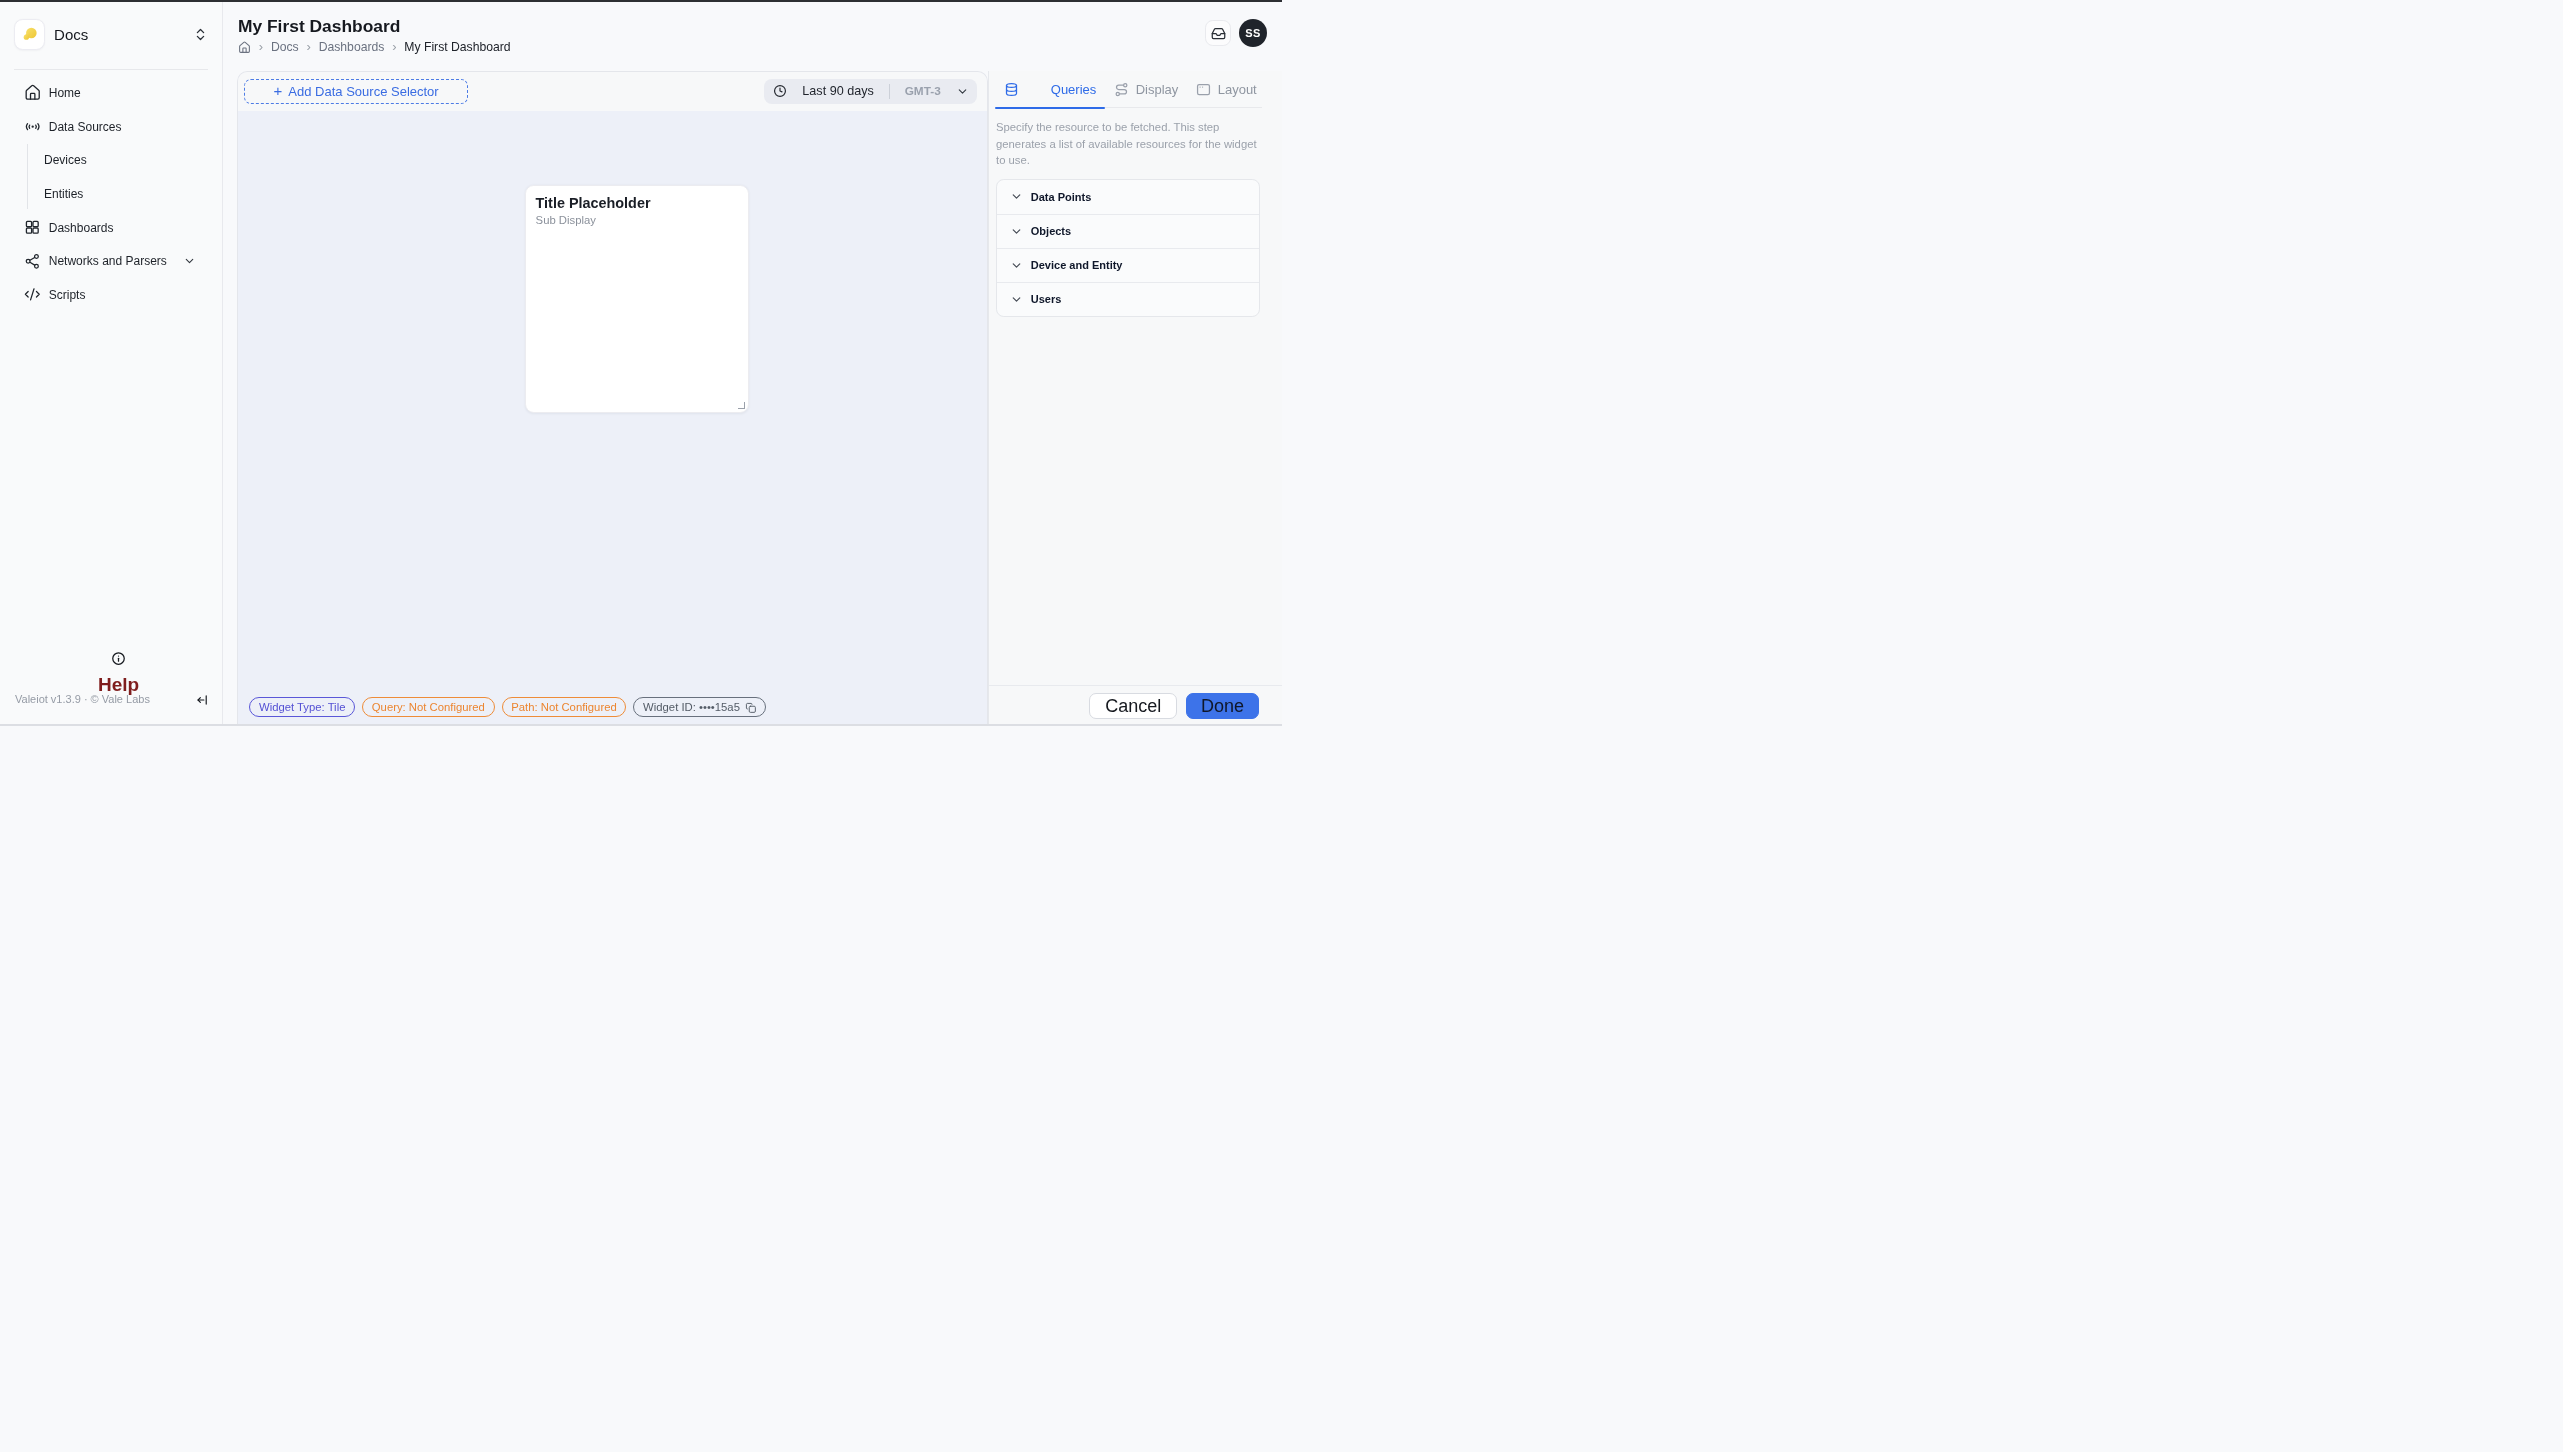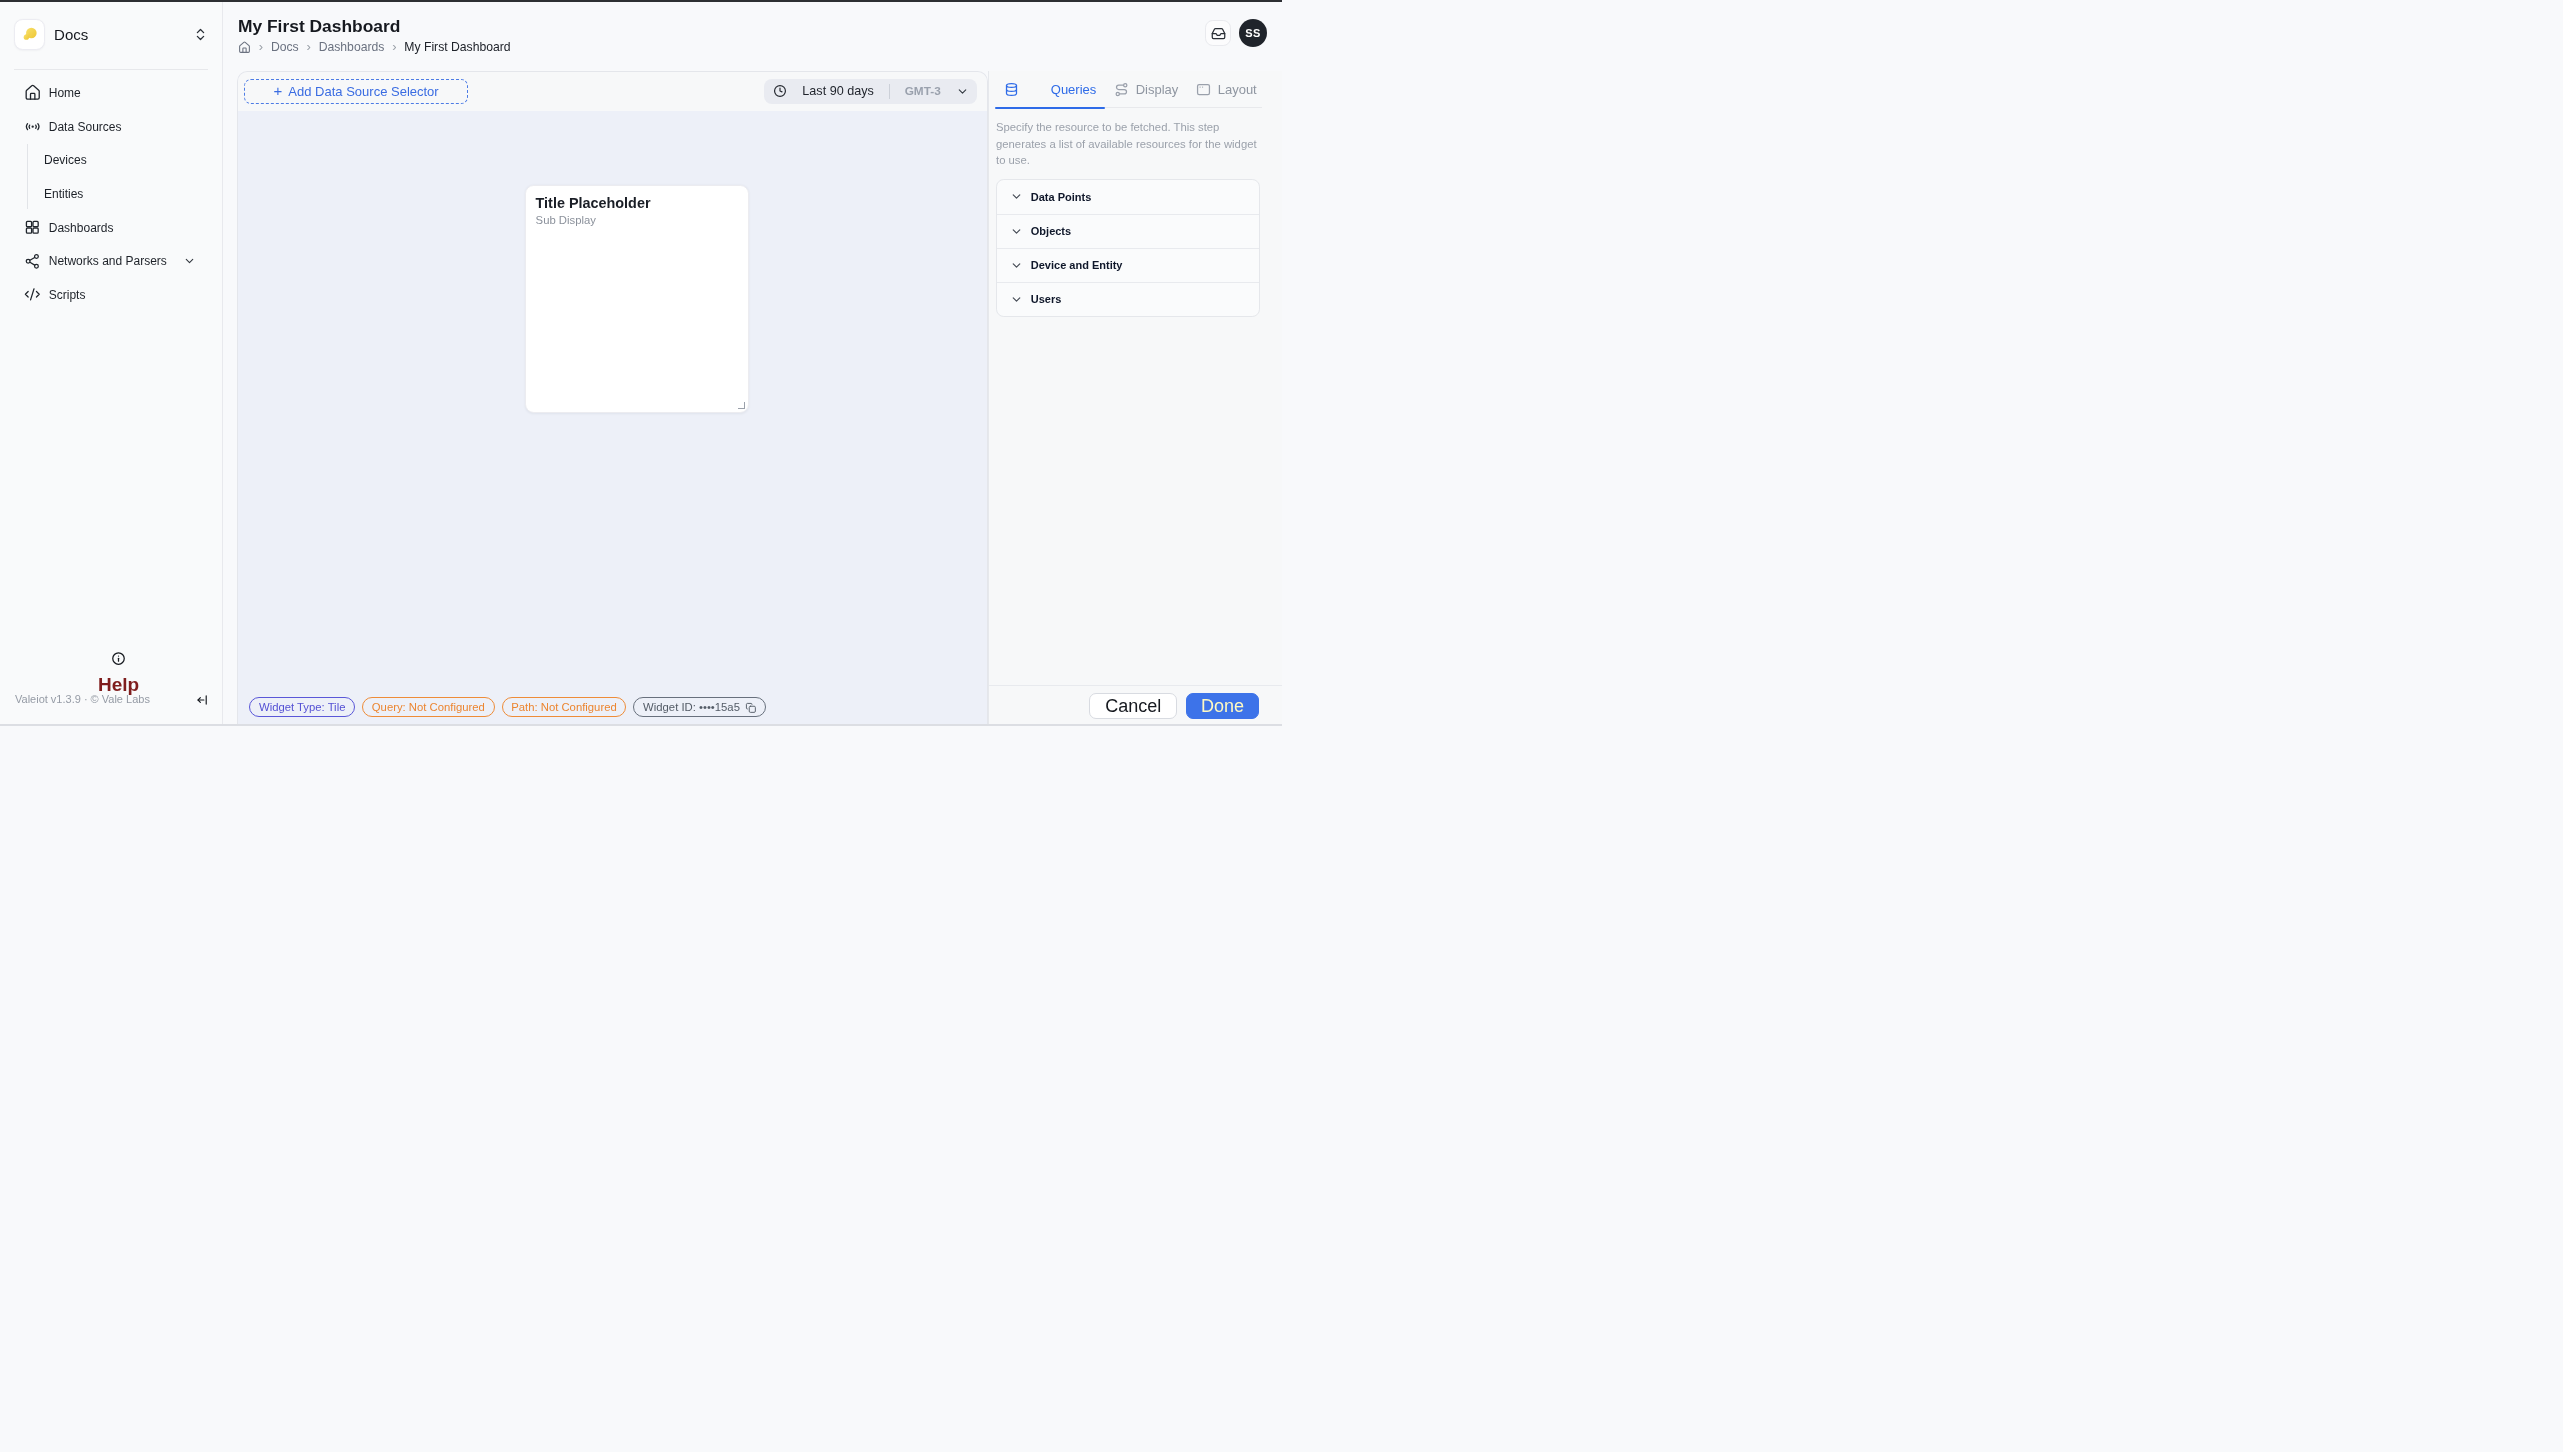--- a/index.html
+++ b/index.html
@@ -68,21 +68,21 @@
   .tab.active { color:#2e6be8; font-weight:400;gap:32px; }
   .tab.active::after { content:""; position:absolute; left:0; right:0; bottom:-1.3px; height:2.2px; background:#2e6be8; border-radius:1.7px; }
   .insp-desc { margin:11.3px 22px 0 7px; font-size:11.3px; line-height:1.45; color:#9ba1ab; }
   .accordion { margin:10.5px 22px 0 7px; background:#fafbfc; border:0.9px solid #e5e7eb; border-radius:7.8px; overflow:hidden; }
   .acc-row { height:34px; display:flex; align-items:center; gap:7.8px; padding-left:13px; cursor:pointer; }
   .acc-row + .acc-row { border-top:0.9px solid #e8eaee; }
   .acc-label { font-size:11px; font-weight:600; color:#0f172a; }
   .insp-footer { position:absolute; left:0; right:0; bottom:0; height:41px; border-top:0.9px solid #e8eaee; display:flex; align-items:center; justify-content:flex-end; gap:8.7px; padding-right:23px; background:#f7f8f9; }
   .btn { height:26px; border-radius:7px; font-size:18px; font-weight:500; display:flex; align-items:center; justify-content:center; cursor:pointer; font-family:inherit; }
   .btn-cancel { background:#ffffff; border:0.9px solid #d8dbe1; color:#15181e; padding:0 15px; }
-  .btn-done { background:#3d73e9; border:0.9px solid #3d73e9; color:#fef9c3; padding:0 14px; }
+  .btn-done { background:#3d73e9; border:0.9px solid #3d73e9; color:#0f172a; padding:0 14px; }
 </style>
 </head>
 <body>
 
 <div class="top-edge"></div>
 
 <div class="sidebar">
 
   <div class="ws-row">
     <div class="ws-logo">

